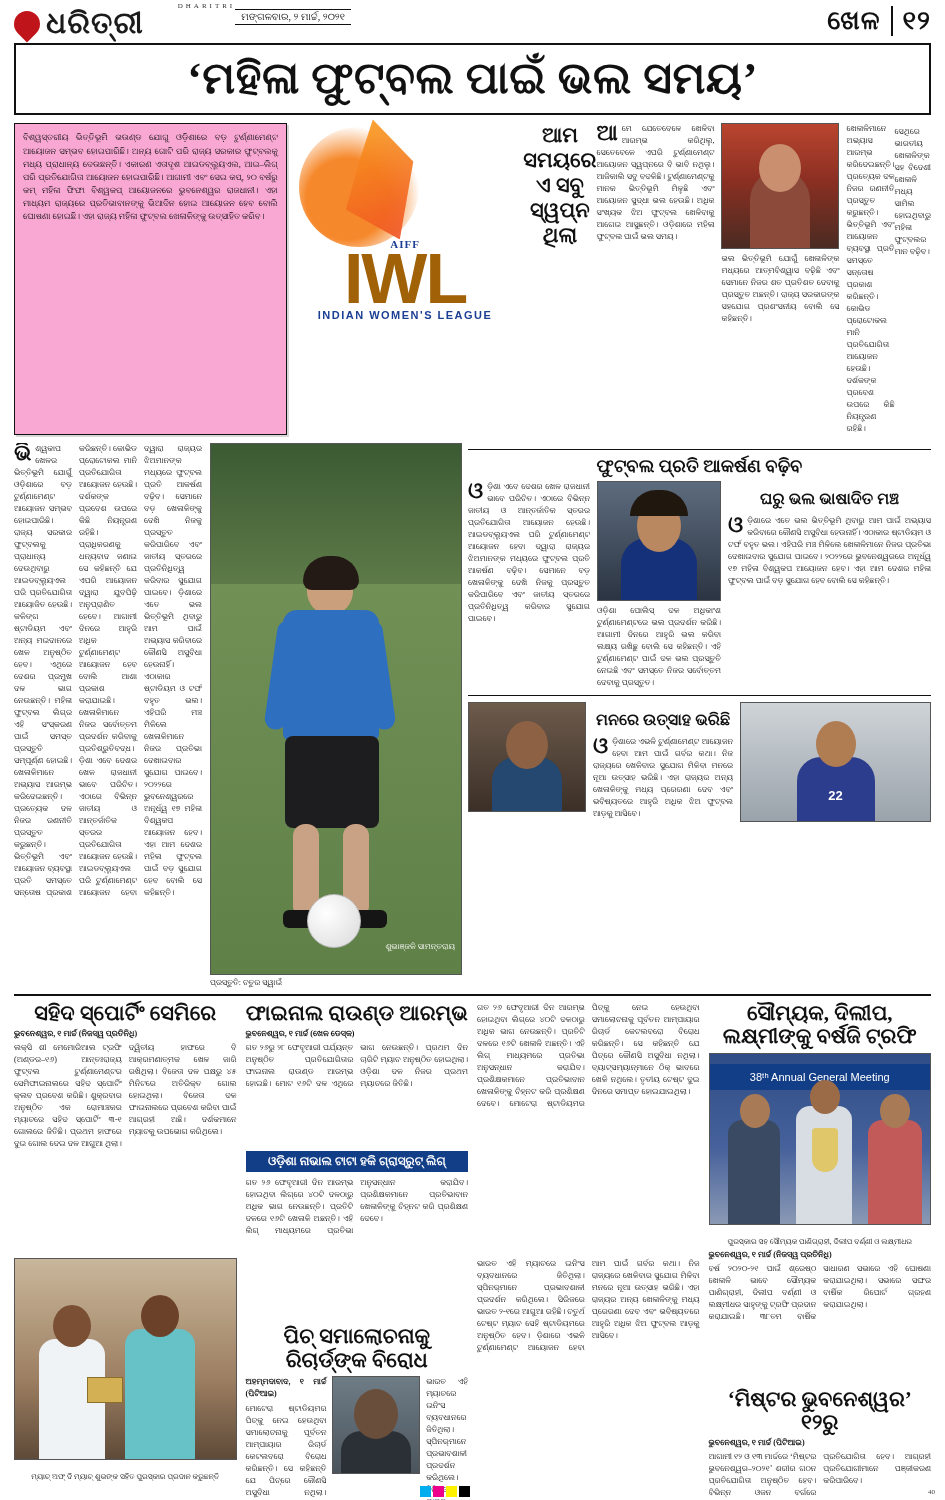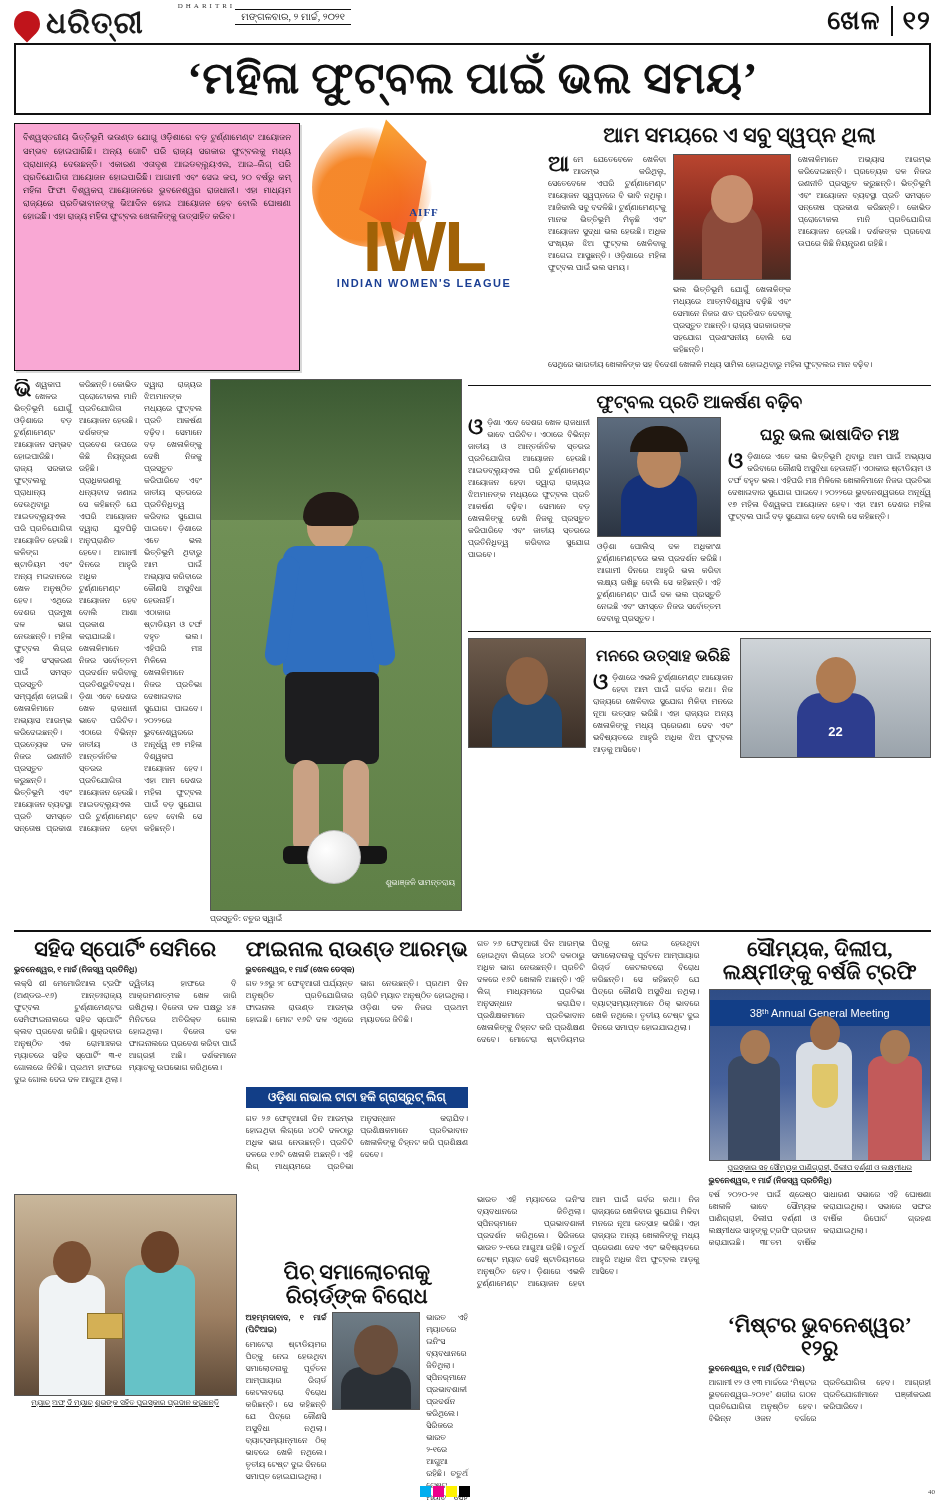--- a/index.html
+++ b/index.html
@@ -32,21 +32,21 @@
   .intro-box{width:268px;border:1px solid #111;padding:7px 8px;font-size:8.5px;line-height:1.55;text-align:justify;background:#f9a8d4;box-shadow:2px 2px 0 #d8d8d8;}
   .iwl-logo{width:232px;position:relative;display:flex;align-items:center;justify-content:center;}
   .iwl-logo .flame{position:absolute;left:4px;top:4px;width:120px;height:120px;border-radius:50%;
      background:radial-gradient(circle at 40% 60%, #f58220 0%, #f58220 40%, rgba(245,130,32,0) 72%);opacity:.95;}
   .iwl-logo .flame2{position:absolute;left:42px;top:-4px;width:90px;height:120px;
      background:linear-gradient(160deg,#f9a01b,#ef4d23);clip-path:polygon(40% 0,85% 35%,70% 100%,10% 75%,25% 35%);opacity:.9;}
   .iwl-text{position:relative;text-align:center;z-index:3;}
   .iwl-aiff{font-size:11px;font-weight:bold;color:#1b3f94;letter-spacing:1px;}
   .iwl-main{font-size:70px;font-weight:bold;color:#a16207;line-height:.85;font-family:"Liberation Sans",sans-serif;letter-spacing:-2px;}
   .iwl-sub{font-size:11px;font-weight:bold;color:#1b3f94;letter-spacing:1.5px;font-family:"Liberation Sans",sans-serif;}
-  .top-right{flex:1;display:flex;flex-direction:column;}
+  .top-right{flex:1;display:flex;flex-direction:row;}
   .subhead{font-size:21px;font-weight:bold;text-align:center;margin-bottom:6px;}
 
   
   .col-text{font-size:8px;line-height:1.5;text-align:justify;column-gap:7px;}
   .three-col{column-count:3;}
   .two-col{column-count:2;}
 
   .dropcap{float:left;font-size:22px;line-height:20px;font-weight:bold;padding-right:4px;}
 
   
@@ -64,21 +64,21 @@
   .sec-head{font-size:18px;font-weight:bold;text-align:center;margin:6px 0 4px;}
   .sec-head.sm{font-size:16px;}
   .hr-thin{border-top:1px solid #111;margin:6px 0;}
 
   
   .bottom-grid{display:flex;gap:9px;margin-top:6px;border-top:2px solid #111;padding-top:6px;}
   .bcol{flex:1;}
   .b-head{font-size:21px;font-weight:bold;text-align:center;line-height:1.1;margin-bottom:4px;}
   .byline{font-size:8px;font-weight:bold;margin-bottom:3px;}
   .boxhead{background:#123e87;color:#fff;font-size:12px;font-weight:bold;text-align:center;padding:3px 2px;line-height:1.25;margin:5px 0;}
-  .cap{font-size:7.5px;text-align:center;margin-top:2px;line-height:1.2;text-decoration:underline;}
+  .cap{font-size:7.5px;text-align:center;margin-top:12px;line-height:1.2;}
 
   .cmyk{position:absolute;left:420px;bottom:3px;display:flex;gap:2px;}
   .cmyk span{width:11px;height:11px;display:block;}
   .pgnum{position:absolute;right:10px;bottom:4px;font-size:7px;color:#444;}
 
   .award-photo{background:linear-gradient(180deg,#2f4d86 0%,#46619b 55%,#8a99b5 100%);}
   .kid-photo{background:linear-gradient(180deg,#c9b79b 0%,#9d7f62 60%,#5e4a38 100%);}
   .coach-photo{background:linear-gradient(180deg,#6e7c86 0%,#4b545c 100%);}
 </style>
 </head>

